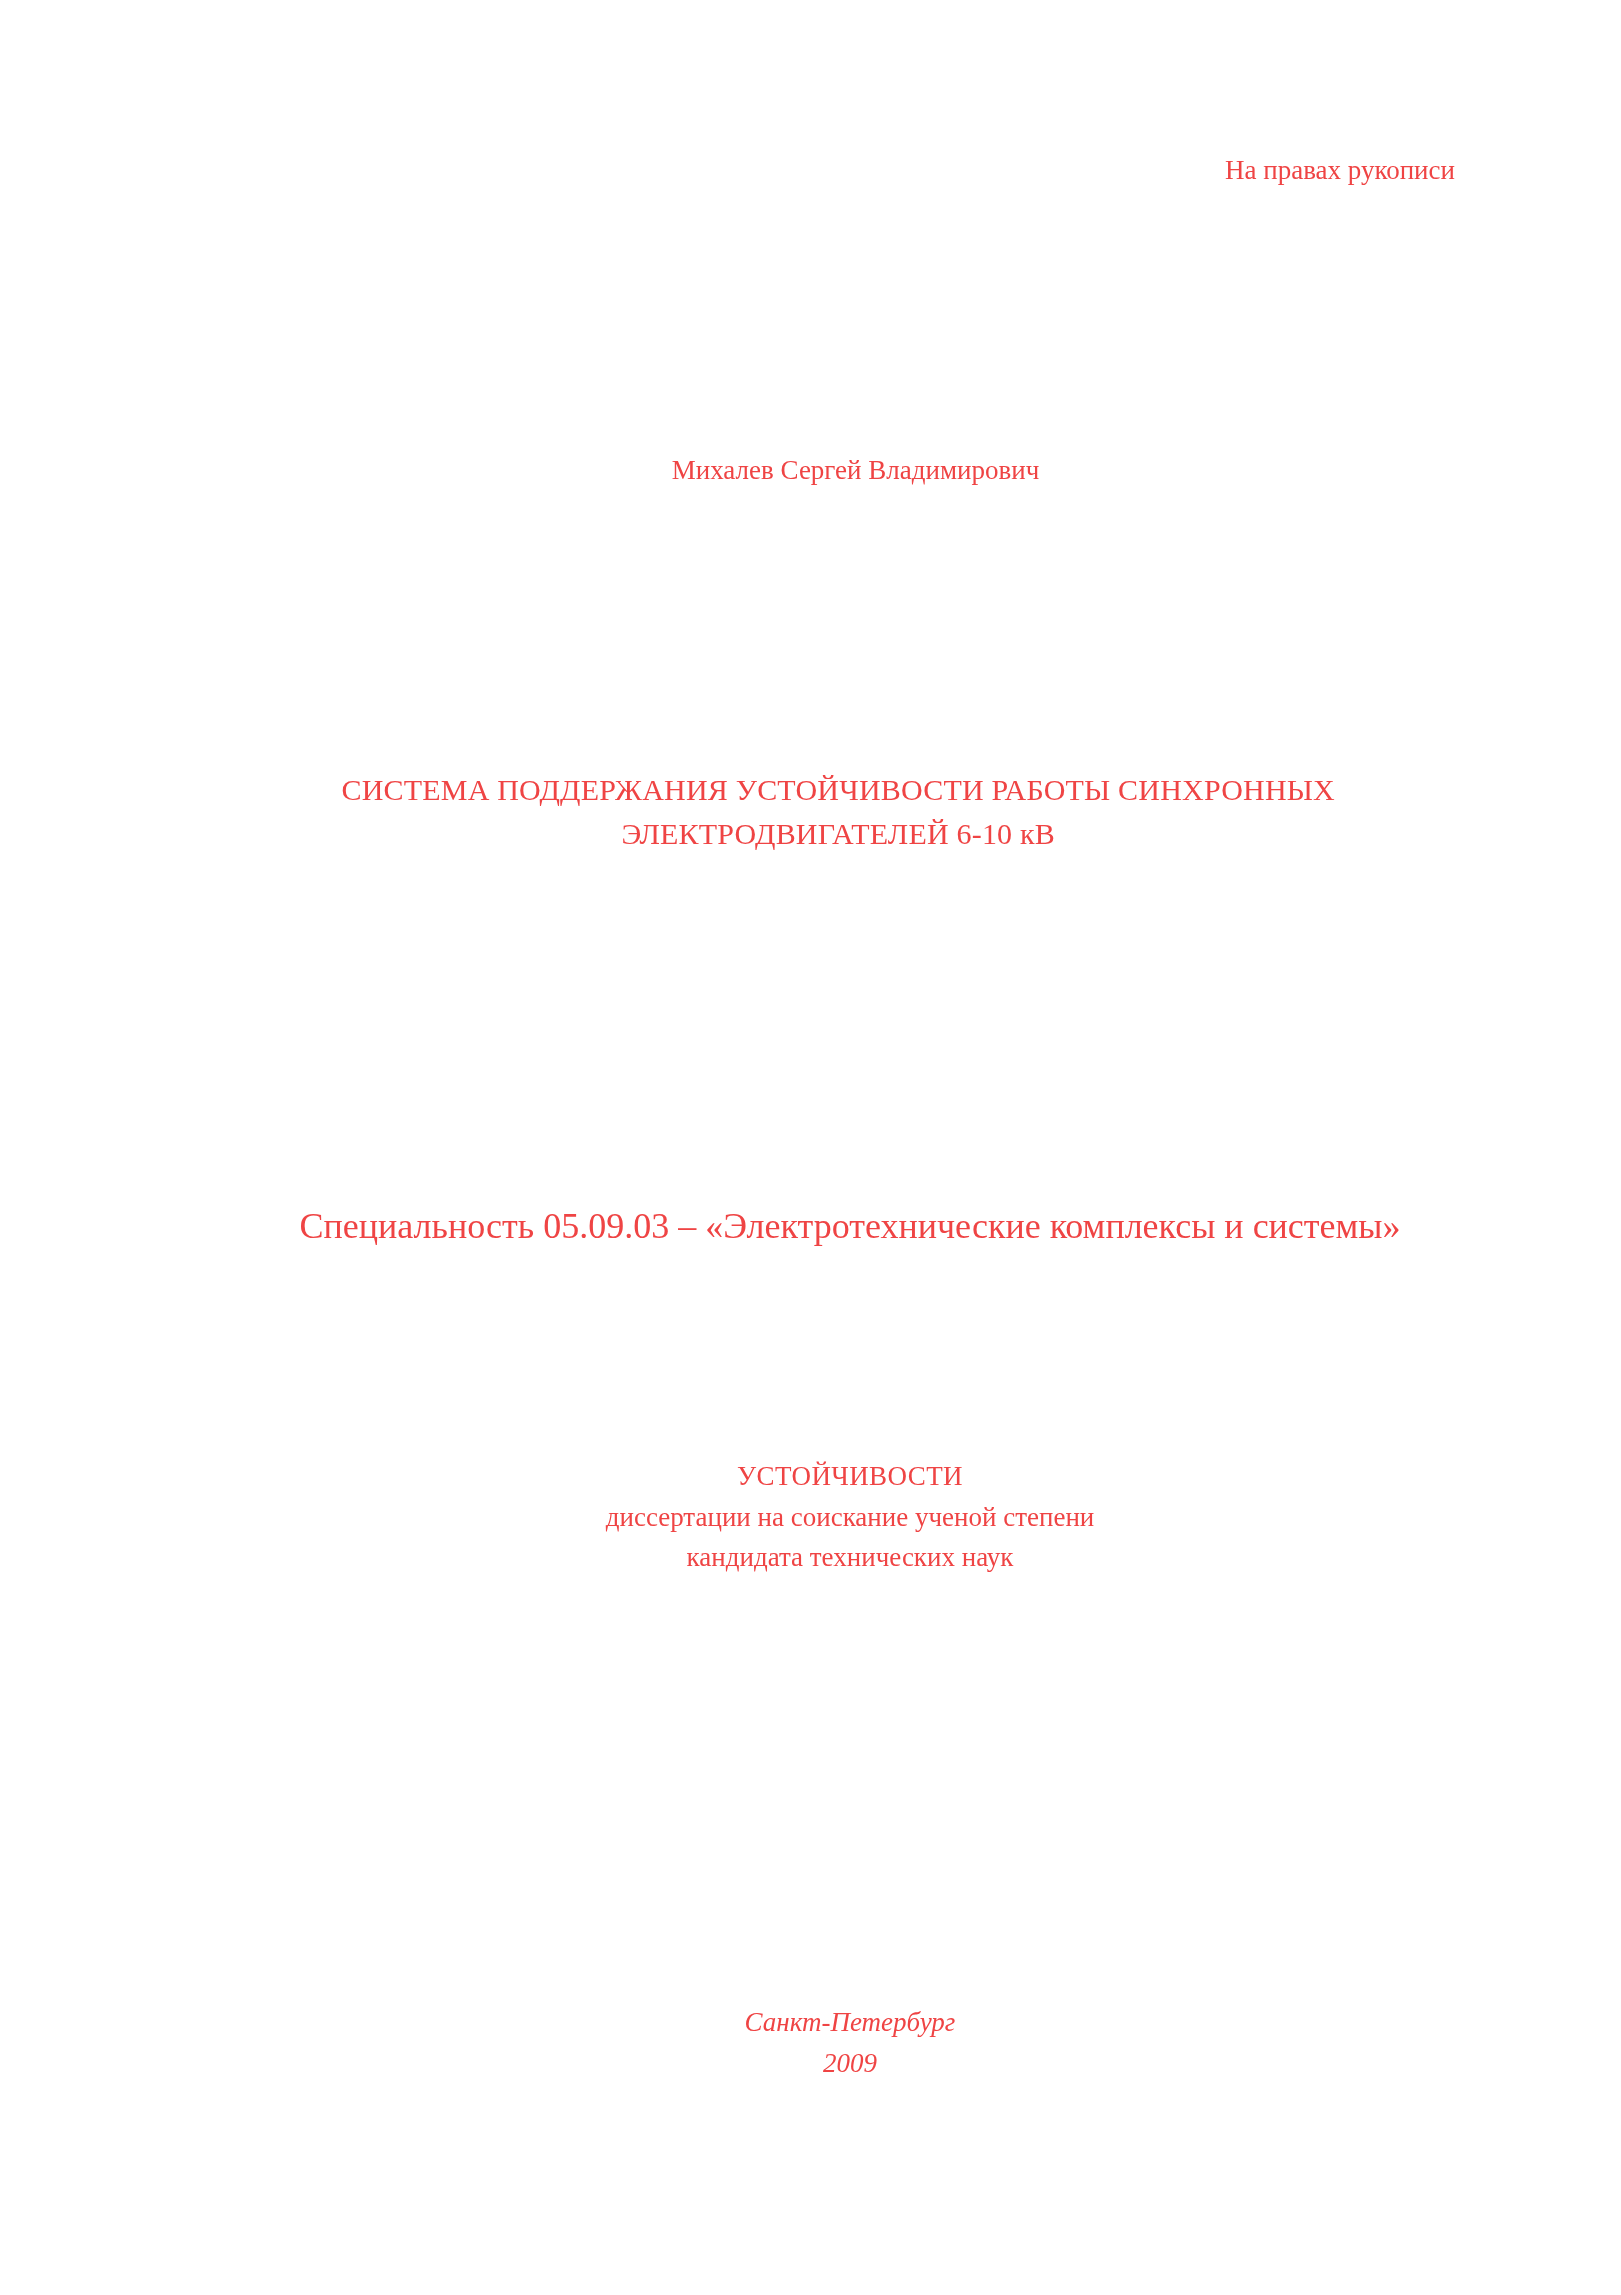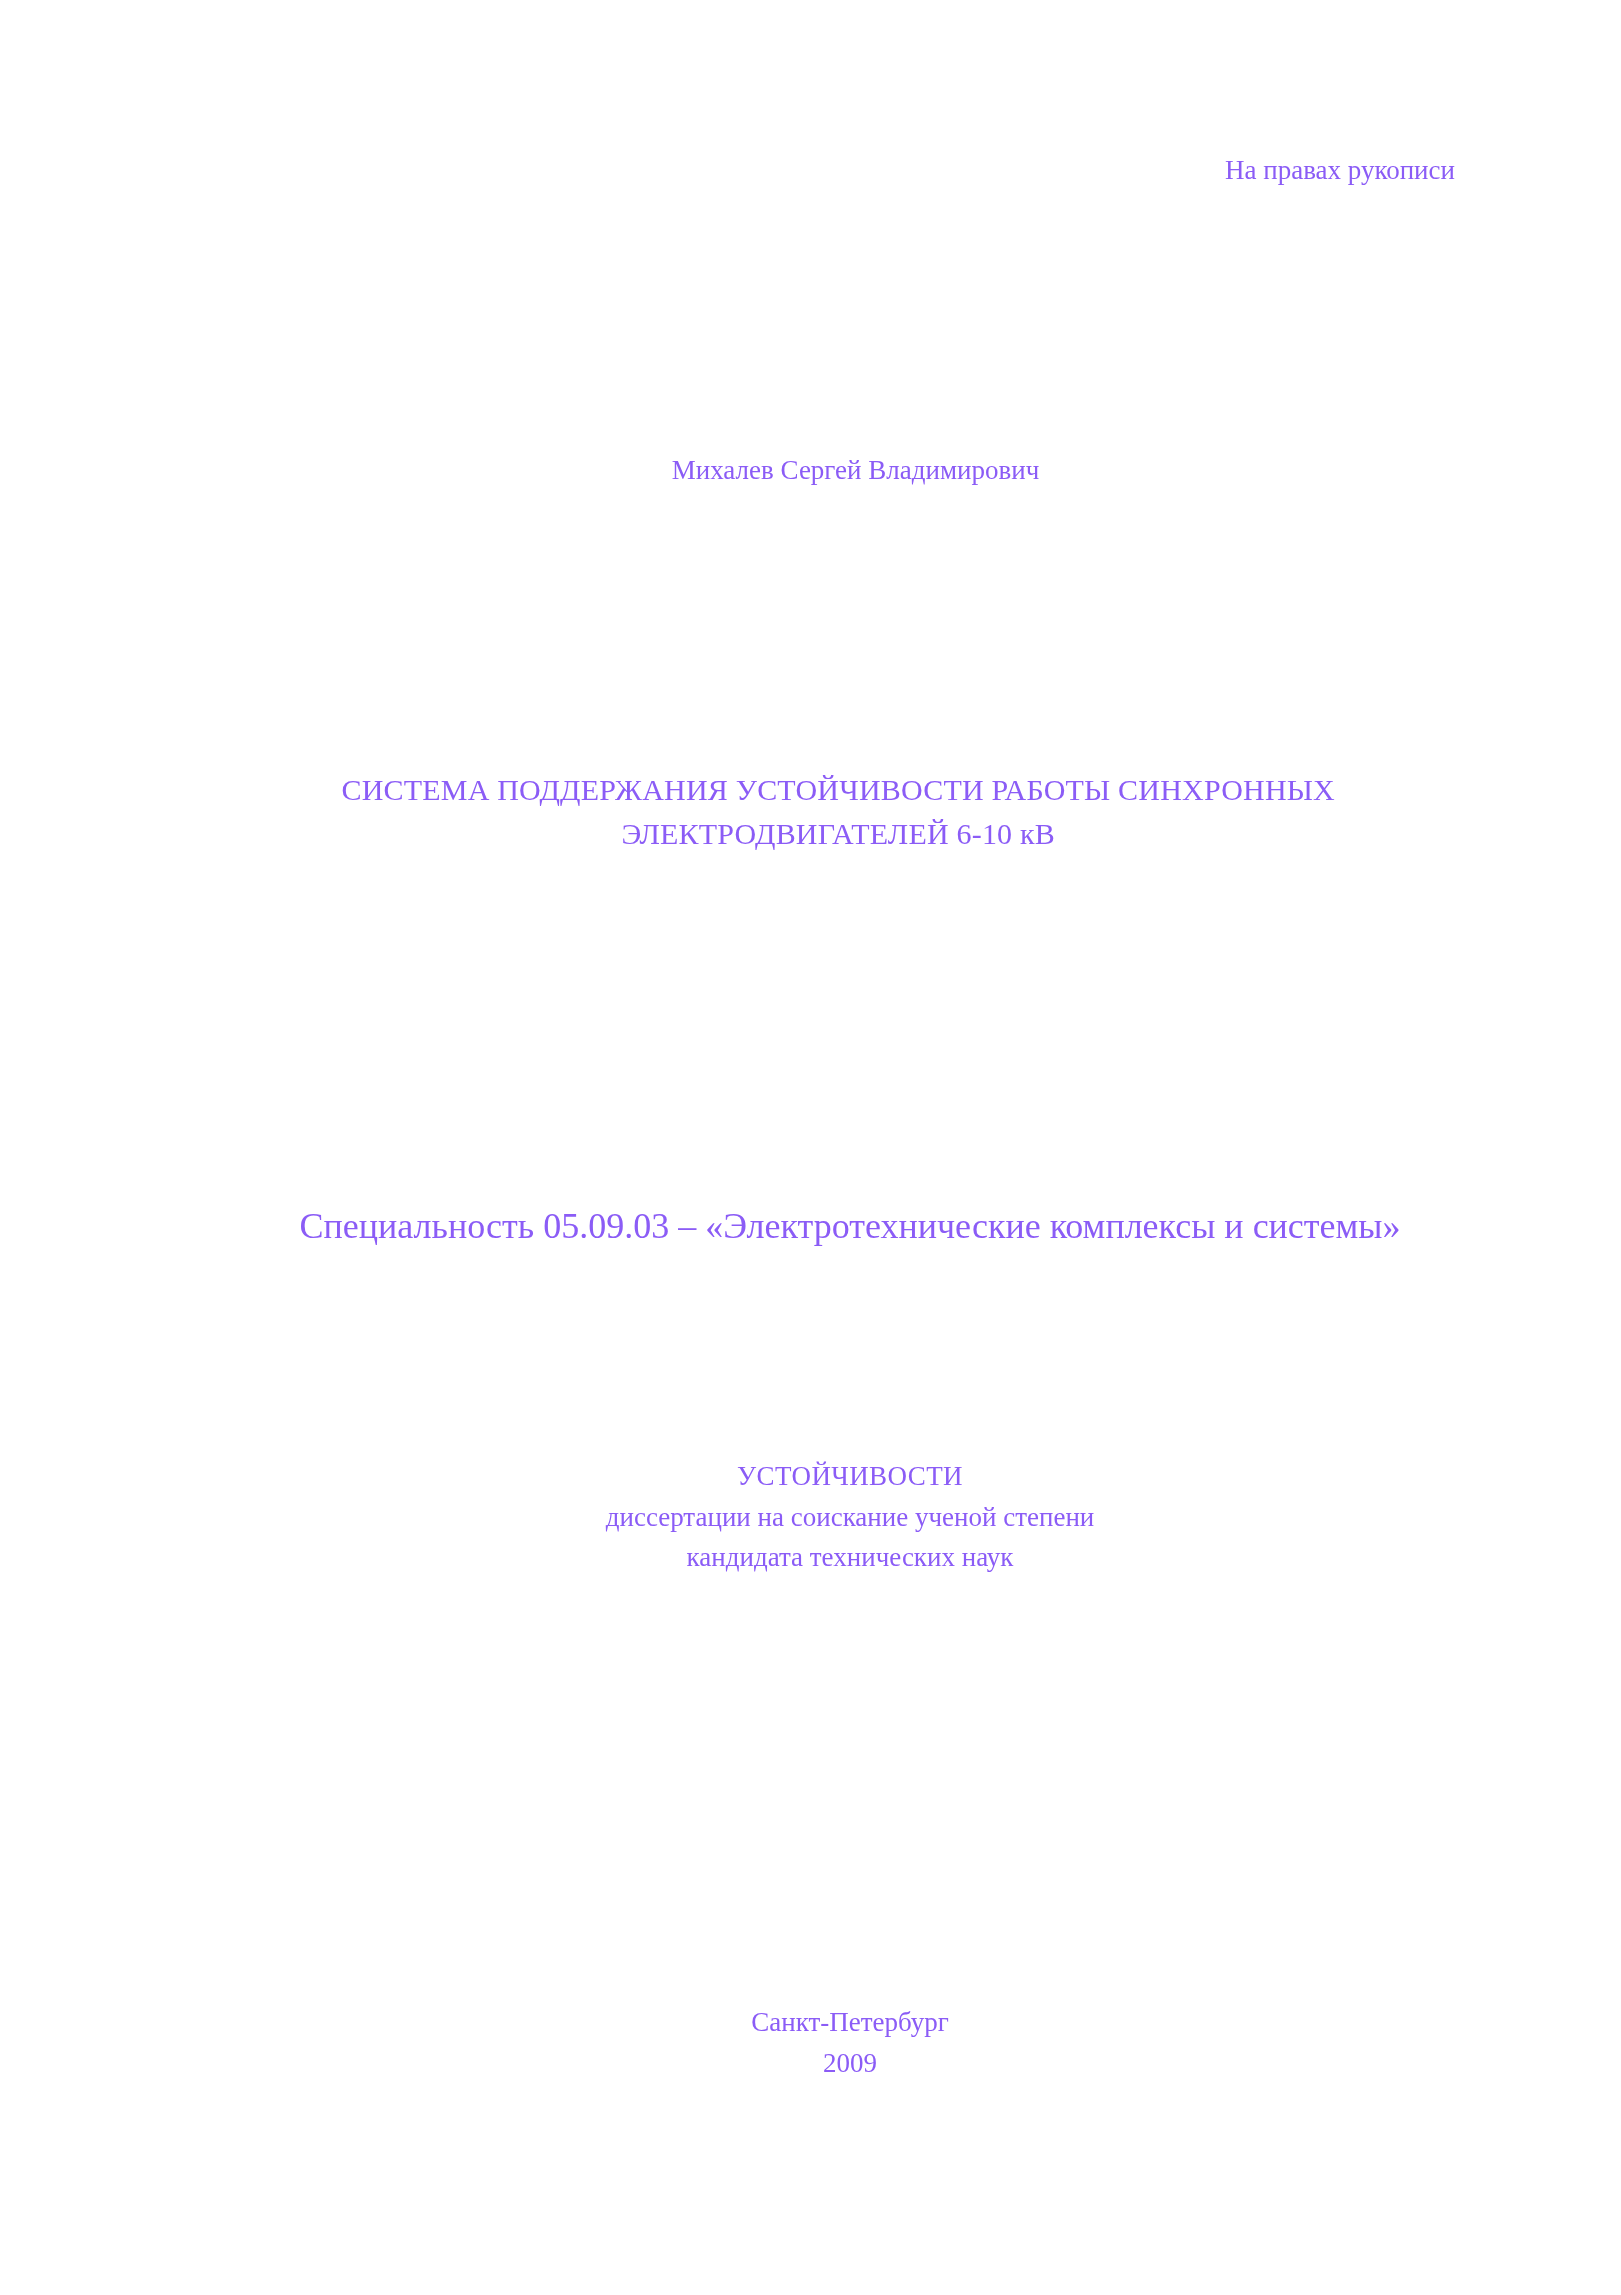--- a/index.html
+++ b/index.html
@@ -6,21 +6,21 @@
     margin: 0;
     padding: 0;
     background: #ffffff;
   }
   .page {
     position: relative;
     width: 1622px;
     height: 2295px;
     background: #ffffff;
     font-family: "Liberation Serif", "DejaVu Serif", serif;
-    color: #8b5cf6;
+    color: #ef4444;
     box-sizing: border-box;
     overflow: hidden;
   }
   .content {
     position: absolute;
     left: 196px;
     right: 118px;
     top: 0;
     bottom: 0;
   }
@@ -81,20 +81,21 @@
     display: block;
   }
   .place {
     position: absolute;
     top: 2002px;
     left: 0;
     right: 0;
     text-align: center;
     font-size: 27px;
     line-height: 1.5;
+    font-style: italic;
   }
   .place span {
     display: block;
   }
 </style>
 </head>
 <body>
 
 <div class="page">
   <div class="content">

